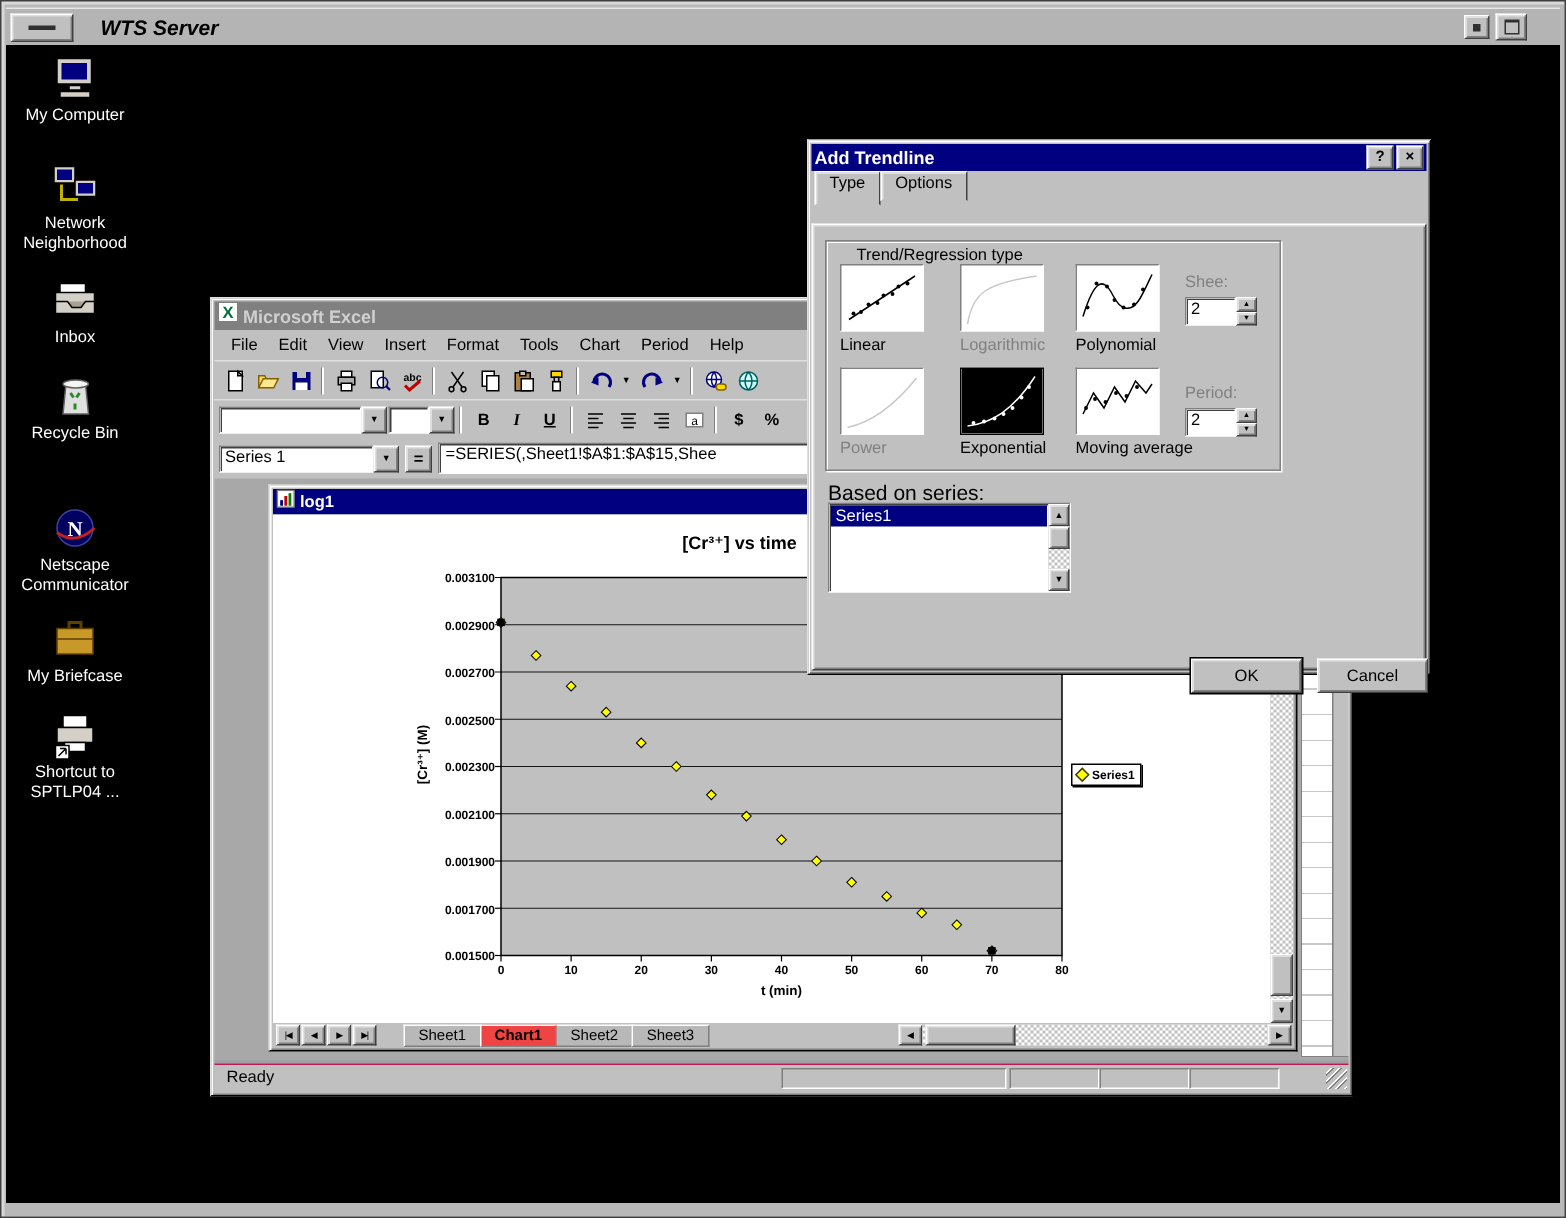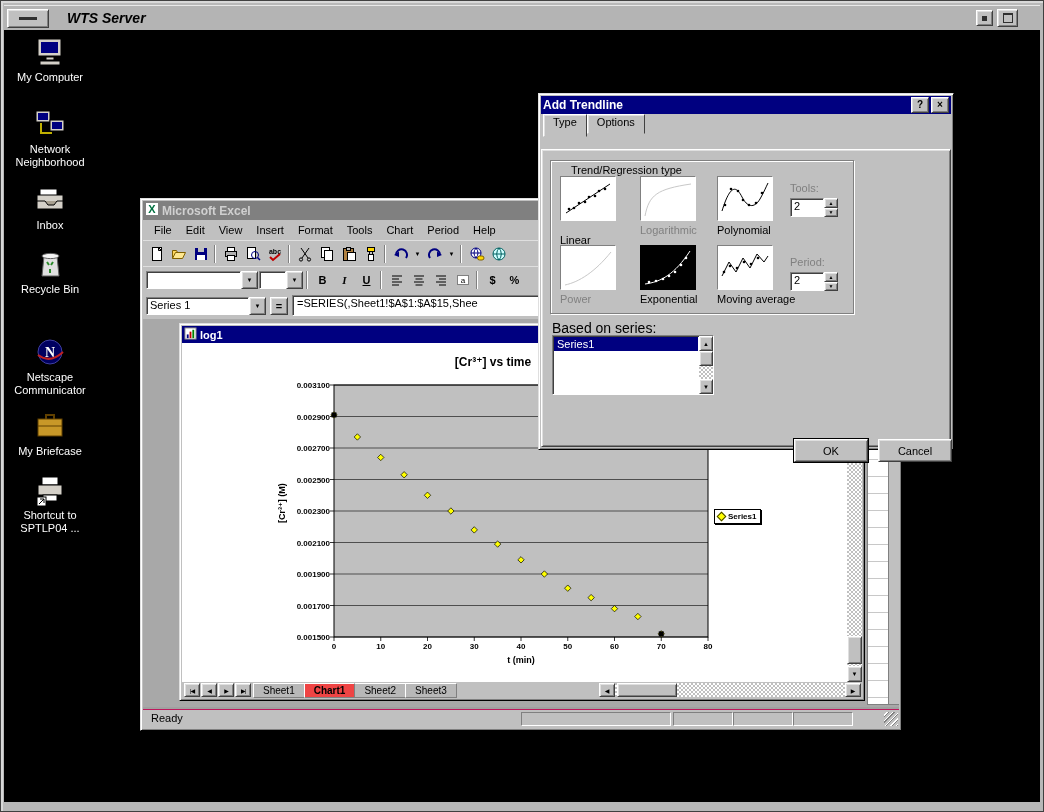--- a/index.html
+++ b/index.html
@@ -64,21 +64,21 @@
   .xtick{position:absolute;width:24px;text-align:center;font-size:8px;font-weight:bold;color:#000;}
   .y-title{position:absolute;left:100px;top:160px;transform:translate(-50%,-50%) rotate(-90deg);font-size:9px;font-weight:bold;white-space:nowrap;color:#000;}
   .x-title{position:absolute;left:339px;top:312px;transform:translateX(-50%);font-size:9px;font-weight:bold;color:#000;}
   .legend{position:absolute;left:532px;top:166px;width:47px;height:15px;background:#fff;border:1px solid #000;box-shadow:1px 1px 0 #000;display:flex;align-items:center;gap:3px;padding-left:3px;box-sizing:border-box;}
   .legend .lmark{width:5px;height:5px;background:#ffff00;border:1px solid #404000;transform:rotate(45deg);}
   .legend .ltext{font-size:8px;font-weight:bold;color:#000;}
   .vscroll{width:15px;display:flex;flex-direction:column;background:#c0c0c0;}
   .scroll-btn{height:14px;display:flex;align-items:center;justify-content:center;font-size:6px;color:#000;flex:none;}
   .vscroll .track{flex:1;position:relative;}
   .vscroll .thumb{position:absolute;left:0;right:0;bottom:2px;height:26px;}
-  .tabrow{height:16px;display:flex;align-items:stretch;background:#c0c0c0;}
+  .tabrow{height:16px;display:flex;align-items:stretch;background:#c0c0c0;gap:16px;}
   .tabnav{display:flex;gap:1px;padding:1px 2px;}
   .nav-btn{width:14px;display:flex;align-items:center;justify-content:center;font-size:6px;letter-spacing:-1px;color:#000;}
   .sheet-tabs{display:flex;align-items:stretch;padding-top:1px;}
   .sheet-tab{font-size:10px;padding:1px 9px 0 9px;background:#b8b8b8;border:1px solid #808080;border-top-color:#fff;border-left-color:#fff;margin-right:-1px;color:#000;}
   .sheet-tab.active{background:#ef4444;font-weight:bold;z-index:2;}
   .hscroll{margin-left:auto;width:262px;display:flex;align-items:stretch;padding:1px 1px;}
   .hscroll .track{flex:1;position:relative;}
   .hscroll .thumb{position:absolute;left:2px;top:0;bottom:0;width:58px;}
   .hscroll .scroll-btn{height:auto;width:14px;}
   .bg-sheet{position:absolute;left:724px;top:4px;width:32px;height:380px;background:#fff;border:1px solid #808080;background-image:repeating-linear-gradient(180deg,transparent 0 16px,#c8c8c8 16px 17px);}
@@ -515,21 +515,21 @@
                 <circle cx="8" cy="32" r="1.3" fill="#000"></circle>
                 <circle cx="13" cy="31" r="1.3" fill="#000"></circle>
                 <circle cx="18" cy="26" r="1.3" fill="#000"></circle>
                 <circle cx="24" cy="25" r="1.3" fill="#000"></circle>
                 <circle cx="28" cy="20" r="1.3" fill="#000"></circle>
                 <circle cx="34" cy="19" r="1.3" fill="#000"></circle>
                 <circle cx="38" cy="14" r="1.3" fill="#000"></circle>
                 <circle cx="44" cy="12" r="1.3" fill="#000"></circle>
               </svg>
             </div>
-            <div class="tile-label" style="left: 18px; top: 84px;">Linear</div>
+            <div class="tile-label" style="left: 18px; top: 74px;">Linear</div>
             <div class="tile" style="left: 98px; top: 26px;">
               <svg width="54" height="43" viewBox="0 0 54 43">
                 <path d="M4 39 C 8 18, 16 12, 50 7" stroke="#c8c8c8" fill="none"></path>
               </svg>
             </div>
             <div class="tile-label disabled" style="left: 98px; top: 74px;">Logarithmic</div>
             <div class="tile" style="left: 175px; top: 26px;">
               <svg width="54" height="43" viewBox="0 0 54 43">
                 <path d="M4 34 C 12 8, 18 8, 24 20 C 29 30, 36 32, 42 22 C 46 15, 48 10, 50 6" stroke="#000" fill="none"></path>
                 <circle cx="7" cy="28" r="1.3" fill="#000"></circle>
@@ -569,21 +569,21 @@
                 <circle cx="12" cy="20" r="1.3" fill="#000"></circle>
                 <circle cx="19" cy="22" r="1.3" fill="#000"></circle>
                 <circle cx="26" cy="16" r="1.3" fill="#000"></circle>
                 <circle cx="33" cy="18" r="1.3" fill="#000"></circle>
                 <circle cx="40" cy="12" r="1.3" fill="#000"></circle>
               </svg>
             </div>
             <div class="tile-label" style="left: 175px; top: 143px;">Moving average</div>
           </div>
 
-        <div class="spin-label" style="left:248px;top:32px">Tools:</div>
+        <div class="spin-label" style="left:248px;top:32px">Shee:</div>
         <div class="spinner" style="left:248px;top:48px">
           <div class="sval">2</div>
           <div class="spin-btns">
             <div class="spin-btn raised">▲</div>
             <div class="spin-btn raised">▼</div>
           </div>
         </div>
 
         <div class="spin-label" style="left:248px;top:106px">Period:</div>
         <div class="spinner" style="left:248px;top:122px">

